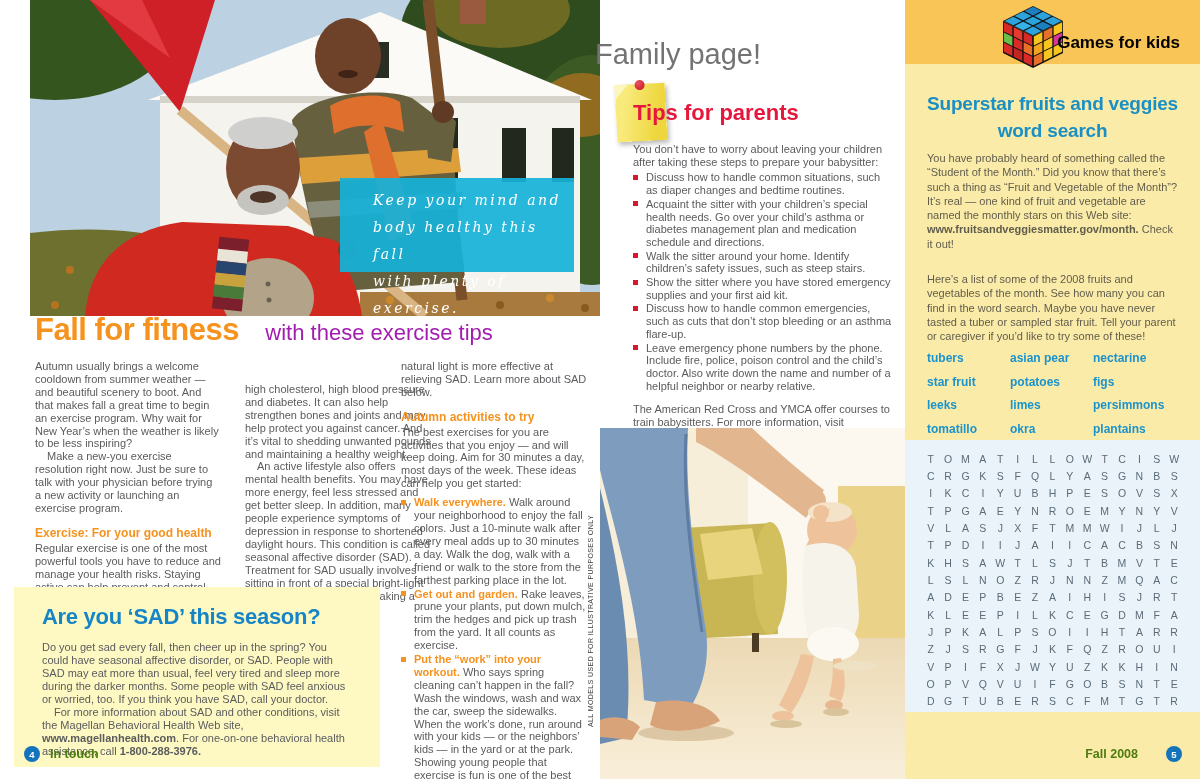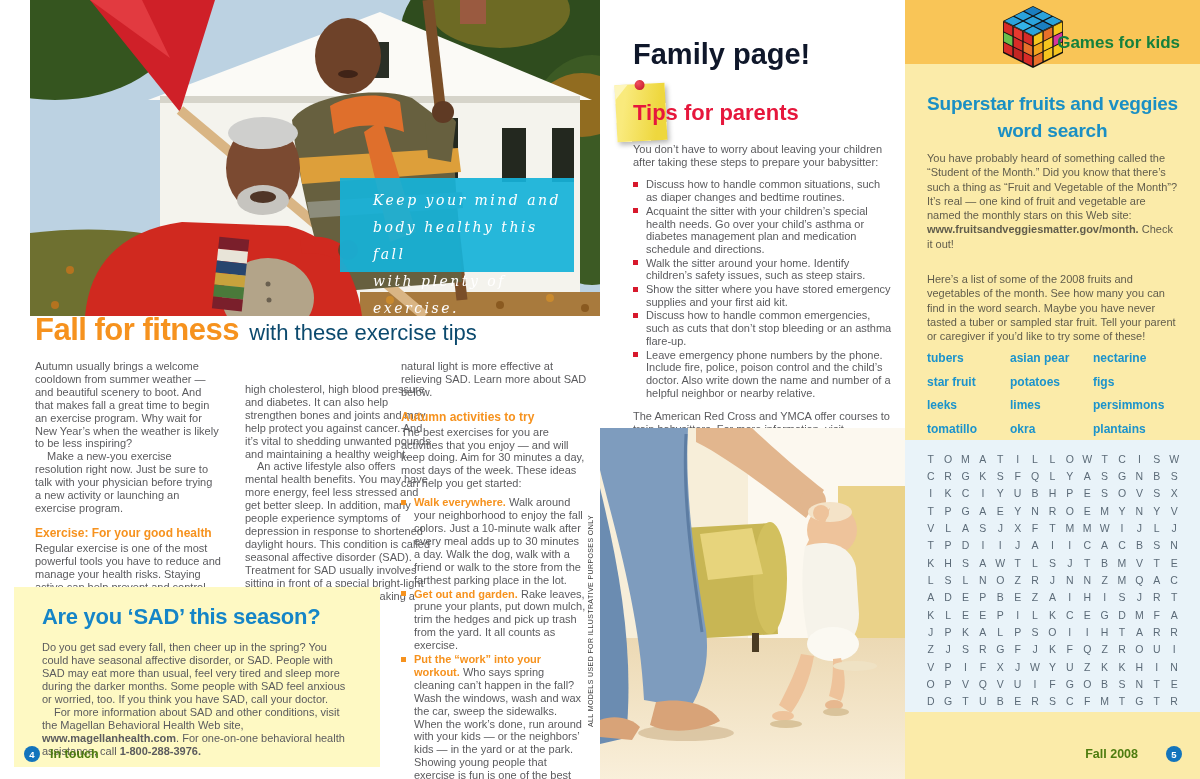--- a/index.html
+++ b/index.html
@@ -11,21 +11,21 @@
   .photo-main svg{display:block;}
   .overlay-quote{position:absolute;left:310px;top:178px;width:234px;height:94px;
         background:rgba(22,177,216,.93);color:#fff;
         font-family:"DejaVu Serif",serif;font-style:italic;
         font-size:14px;line-height:27px;letter-spacing:2.5px;
         padding:9px 0 0 33px;box-sizing:border-box;}
 
   
   .article-title{position:absolute;left:35px;top:312px;white-space:nowrap;}
   .article-title .big{color:#f6921e;font-size:31px;font-weight:bold;letter-spacing:-.5px;}
-  .article-title .sub{color:#0c4a6e;font-size:22px;margin-left:6px;text-align:center;}
+  .article-title .sub{color:#a21caf;font-size:22px;margin-left:22px;text-align:center;}
   .col{position:absolute;top:360px;font-size:11px;line-height:12.9px;color:#5b5b5e;}
   .col p{margin:0 0 6px 0;}
   .col p.indent{text-indent:12px;margin-top:-6px;}
   .subhead{color:#f6921e;font-weight:bold;font-size:12px;margin:12px 0 2px 0;}
   .col1{left:35px;width:186px;}
   .col2{left:245px;width:186px;margin-top:23px;}
   .col3{left:401px;width:192px;}
   ul.blist{margin:0;padding:0;list-style:none;}
   ul.blist li{position:relative;padding-left:13px;margin:0 7px 1px 0;}
   .sq{position:absolute;left:0;top:3.5px;width:5px;height:5px;}
@@ -43,44 +43,44 @@
 
   
   .footer{position:absolute;top:746px;display:flex;align-items:center;gap:10px;z-index:5;}
   .footer-l{left:24px;}
   .footer-r{right:18px;gap:28px;}
   .pg-badge{width:16px;height:16px;border-radius:50%;background:#1374bc;color:#fff;
         font-size:9.5px;font-weight:bold;display:flex;align-items:center;justify-content:center;}
   .footer-label{color:#4d7c0f;font-weight:bold;font-size:12.5px;}
 
   
-  .family-title{position:absolute;left:633px;top:38px;font-size:29px;font-weight:bold;color:#0f172a;}
+  .family-title{position:absolute;left:595px;top:38px;font-size:29px;font-weight:normal;color:#737373;}
   .sticky{position:absolute;left:616px;top:84px;width:50px;height:57px;
         background:linear-gradient(100deg,#f9ea7c 20%,#eed73e 80%);
         transform:rotate(-3deg);box-shadow:2px 3px 5px rgba(0,0,0,.28);z-index:1;}
   .sticky .fold{position:absolute;left:0;top:0;width:0;height:0;
         border-top:15px solid #fdf6bd;border-right:13px solid transparent;}
   .sticky .pin{position:absolute;left:20px;top:-4px;width:10px;height:10px;border-radius:50%;
         background:radial-gradient(circle at 35% 30%,#f05060,#c01322);}
   .tips-heading{position:absolute;left:633px;top:100px;font-size:22px;font-weight:bold;color:#e6173c;z-index:2;}
   .tips-body{position:absolute;left:633px;top:143px;width:266px;font-size:11px;line-height:12.7px;color:#5b5b5e;}
-  .tips-body .intro{margin:0 0 10px 0;}
+  .tips-body .intro{margin:0 0 3px 0;}
   .tips-body .outro{margin:11px 0 0 0;}
 
   .photo-caption{position:absolute;left:587px;top:551px;height:176px;
         writing-mode:vertical-rl;transform:rotate(180deg);
         font-size:7px;color:#3a3a3a;letter-spacing:.4px;white-space:nowrap;}
   .photo-baby{position:absolute;left:600px;top:428px;width:305px;height:351px;}
   .photo-baby svg{display:block;}
 
   
   .sidebar{position:absolute;left:905px;top:0;width:295px;height:779px;background:#fbeba9;}
   .sb-band{position:absolute;left:0;top:0;width:100%;height:64px;background:#f9c557;}
   .cube{position:absolute;left:96px;top:5px;}
-  .sb-badge{position:absolute;top:33px;right:20px;font-size:17px;font-weight:bold;color:#15803d;}
+  .sb-badge{position:absolute;top:33px;right:20px;font-size:17px;font-weight:bold;color:#000000;}
   .sb-heading{position:absolute;left:22px;top:90px;font-size:19px;font-weight:bold;
         color:#1a8fc4;line-height:27px;letter-spacing:-.2px;text-align:center;}
   .sb-p{position:absolute;left:22px;width:253px;font-size:11px;line-height:14.3px;color:#615d4c;margin:0;}
   .sb-p1{top:151px;}
   .sb-p2{top:272px;}
   .word-list{position:absolute;left:22px;top:347px;display:flex;}
   .wl-col{width:83px;}
   .wl-word{font-size:12px;font-weight:bold;color:#1b93cc;line-height:23.5px;white-space:nowrap;}
   .ws-bg{position:absolute;left:0;top:440px;width:295px;height:272px;background:#e9f3f9;}
   .ws-grid{position:absolute;left:17px;top:450px;}

